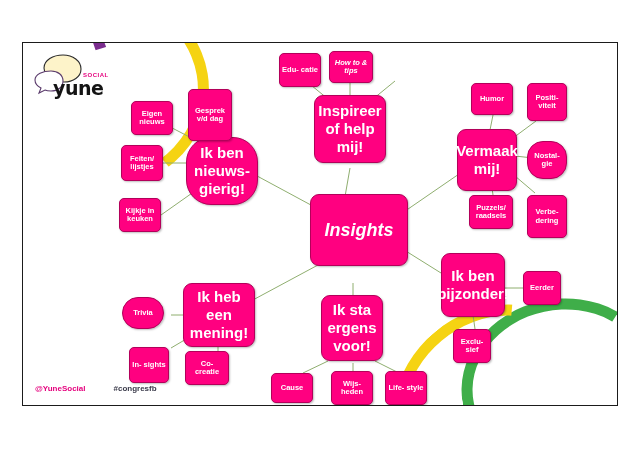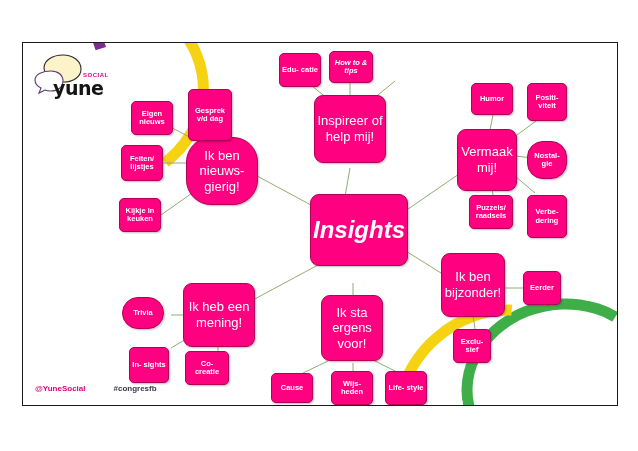--- a/index.html
+++ b/index.html
@@ -115,27 +115,27 @@
     box-shadow: 1px 1px 2px rgba(0,0,0,0.25);
     line-height: 1.12;
     padding: 2px;
   }
   .node.leaf {
     font-size: 7.5px;
     font-weight: bold;
     border-radius: 5px;
   }
   .node.branch {
-    font-size: 13px;
-    font-weight: normal;
+    font-size: 15px;
+    font-weight: bold;
     border-radius: 9px;
     line-height: 1.2;
   }
   .node.center {
-    font-size: 24px;
+    font-size: 18px;
     font-weight: bold;
     font-style: italic;
     border-radius: 9px;
   }
   .node.italic { font-style: italic; }
   
   #footer {
     position: absolute;
     left: 12px;
     bottom: 12px;

